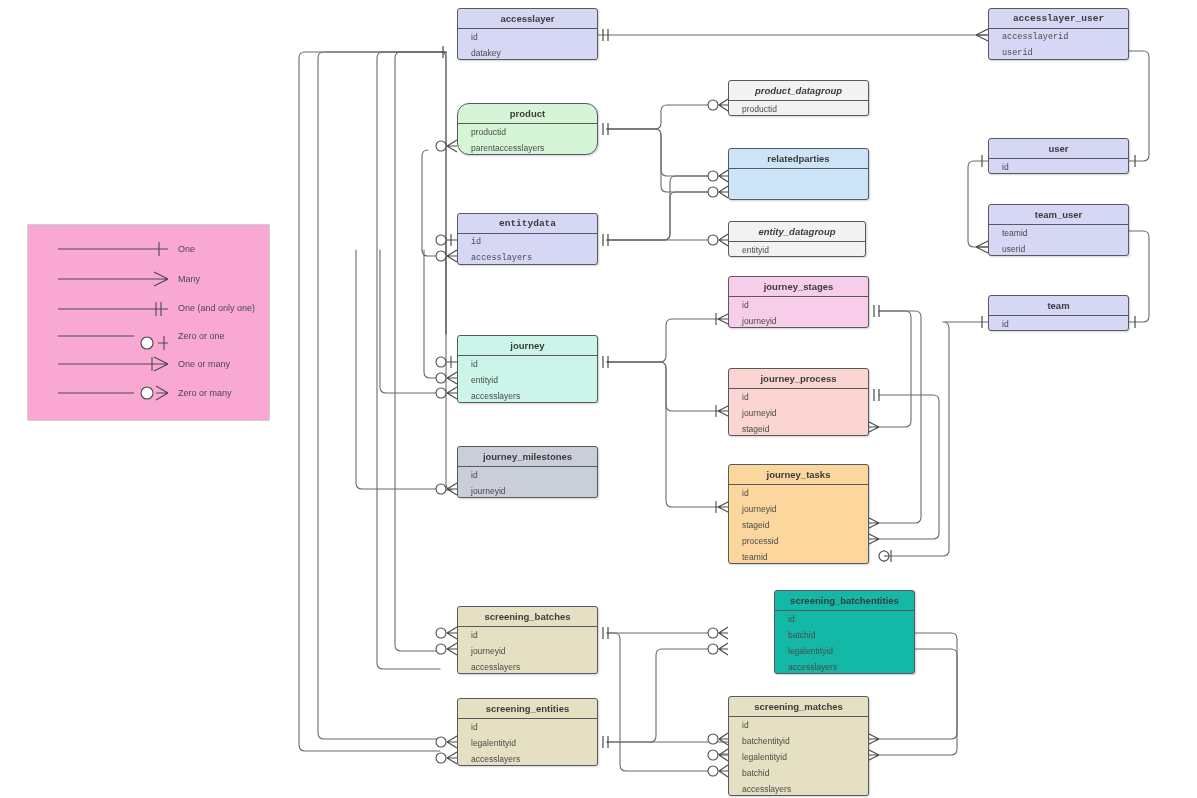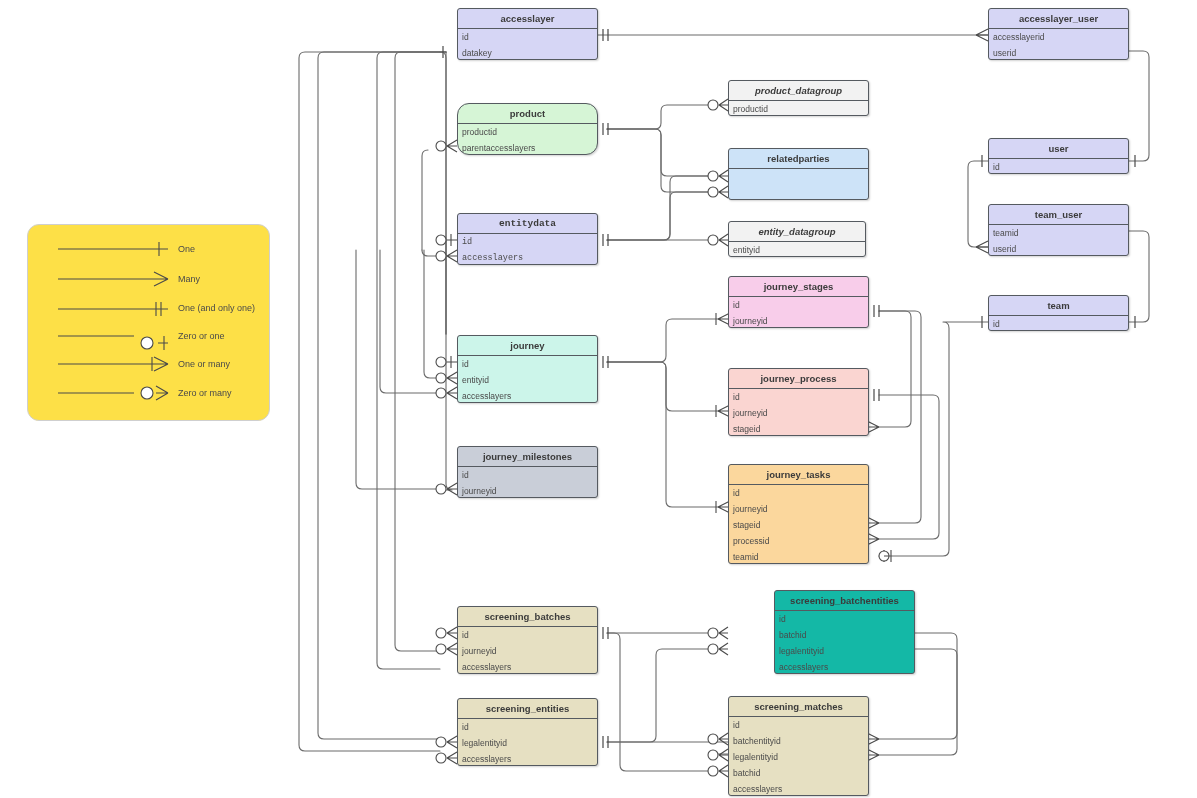--- a/index.html
+++ b/index.html
@@ -5,23 +5,23 @@
   html,body{margin:0;padding:0;background:#ffffff;}
   body{width:1197px;height:798px;font-family:"Liberation Sans",sans-serif;overflow:hidden;}
   #stage{position:relative;width:1197px;height:798px;}
   svg#wires{position:absolute;left:0;top:0;width:1197px;height:798px;}
   .ent{position:absolute;box-sizing:border-box;border:1px solid #555a60;border-radius:3px;
        box-shadow:1px 1px 2px rgba(0,0,0,.18);overflow:hidden;}
   .ent .hdr{height:19px;line-height:19px;text-align:center;font-size:9.5px;font-weight:bold;
        color:#3b3b3b;border-bottom:1px solid #555a60;}
   .ent .hdr.ital{font-style:italic;}
   .ent .rows{}
-  .ent .rw{height:16px;line-height:16px;font-size:8.5px;color:#4a4a4a;padding-left:4px;white-space:nowrap;}
+  .ent .rw{height:16px;line-height:16px;font-size:8.5px;color:#4a4a4a;padding-left:13px;white-space:nowrap;}
   .legend{position:absolute;left:27px;top:224px;width:241px;height:195px;border:1px solid #cfcfcf;
-       border-radius:12px;background:#fde047;}
+       border-radius:1px;background:#f9a8d4;}
   .lg-label{position:absolute;left:150px;top:0;width:120px;font-size:9px;color:#4a4a4a;line-height:24px;}
 </style>
 </head>
 <body>
 
 <div id="stage">
 
   <svg id="wires" viewBox="0 0 1197 798" xmlns="http://www.w3.org/2000/svg">
     <g fill="none" stroke="#6b6b6b" stroke-width="1.1" stroke-linecap="round" stroke-linejoin="round">
 
@@ -207,21 +207,21 @@
   </div>
 
   <div id="entities-root">
       <div class="ent" style="left: 457px; top: 8px; width: 141px; height: 52px; background: rgb(214, 214, 245);">
         <div class="hdr">accesslayer</div>
         <div class="rows">
           <div class="rw">id</div>
           <div class="rw">datakey</div>
         </div>
       </div>
-      <div class="ent" style="left: 988px; top: 8px; width: 141px; height: 52px; background: rgb(214, 214, 245);">
+      <div class="ent" style="left: 988px; top: 8px; width: 141px; height: 52px; background: rgb(214, 214, 245); font-family: Liberation Mono, monospace;">
         <div class="hdr">accesslayer_user</div>
         <div class="rows">
           <div class="rw">accesslayerid</div>
           <div class="rw">userid</div>
         </div>
       </div>
       <div class="ent" style="left: 457px; top: 103px; width: 141px; height: 52px; background: rgb(214, 245, 214); border-radius: 12px;">
         <div class="hdr">product</div>
         <div class="rows">
           <div class="rw">productid</div>

